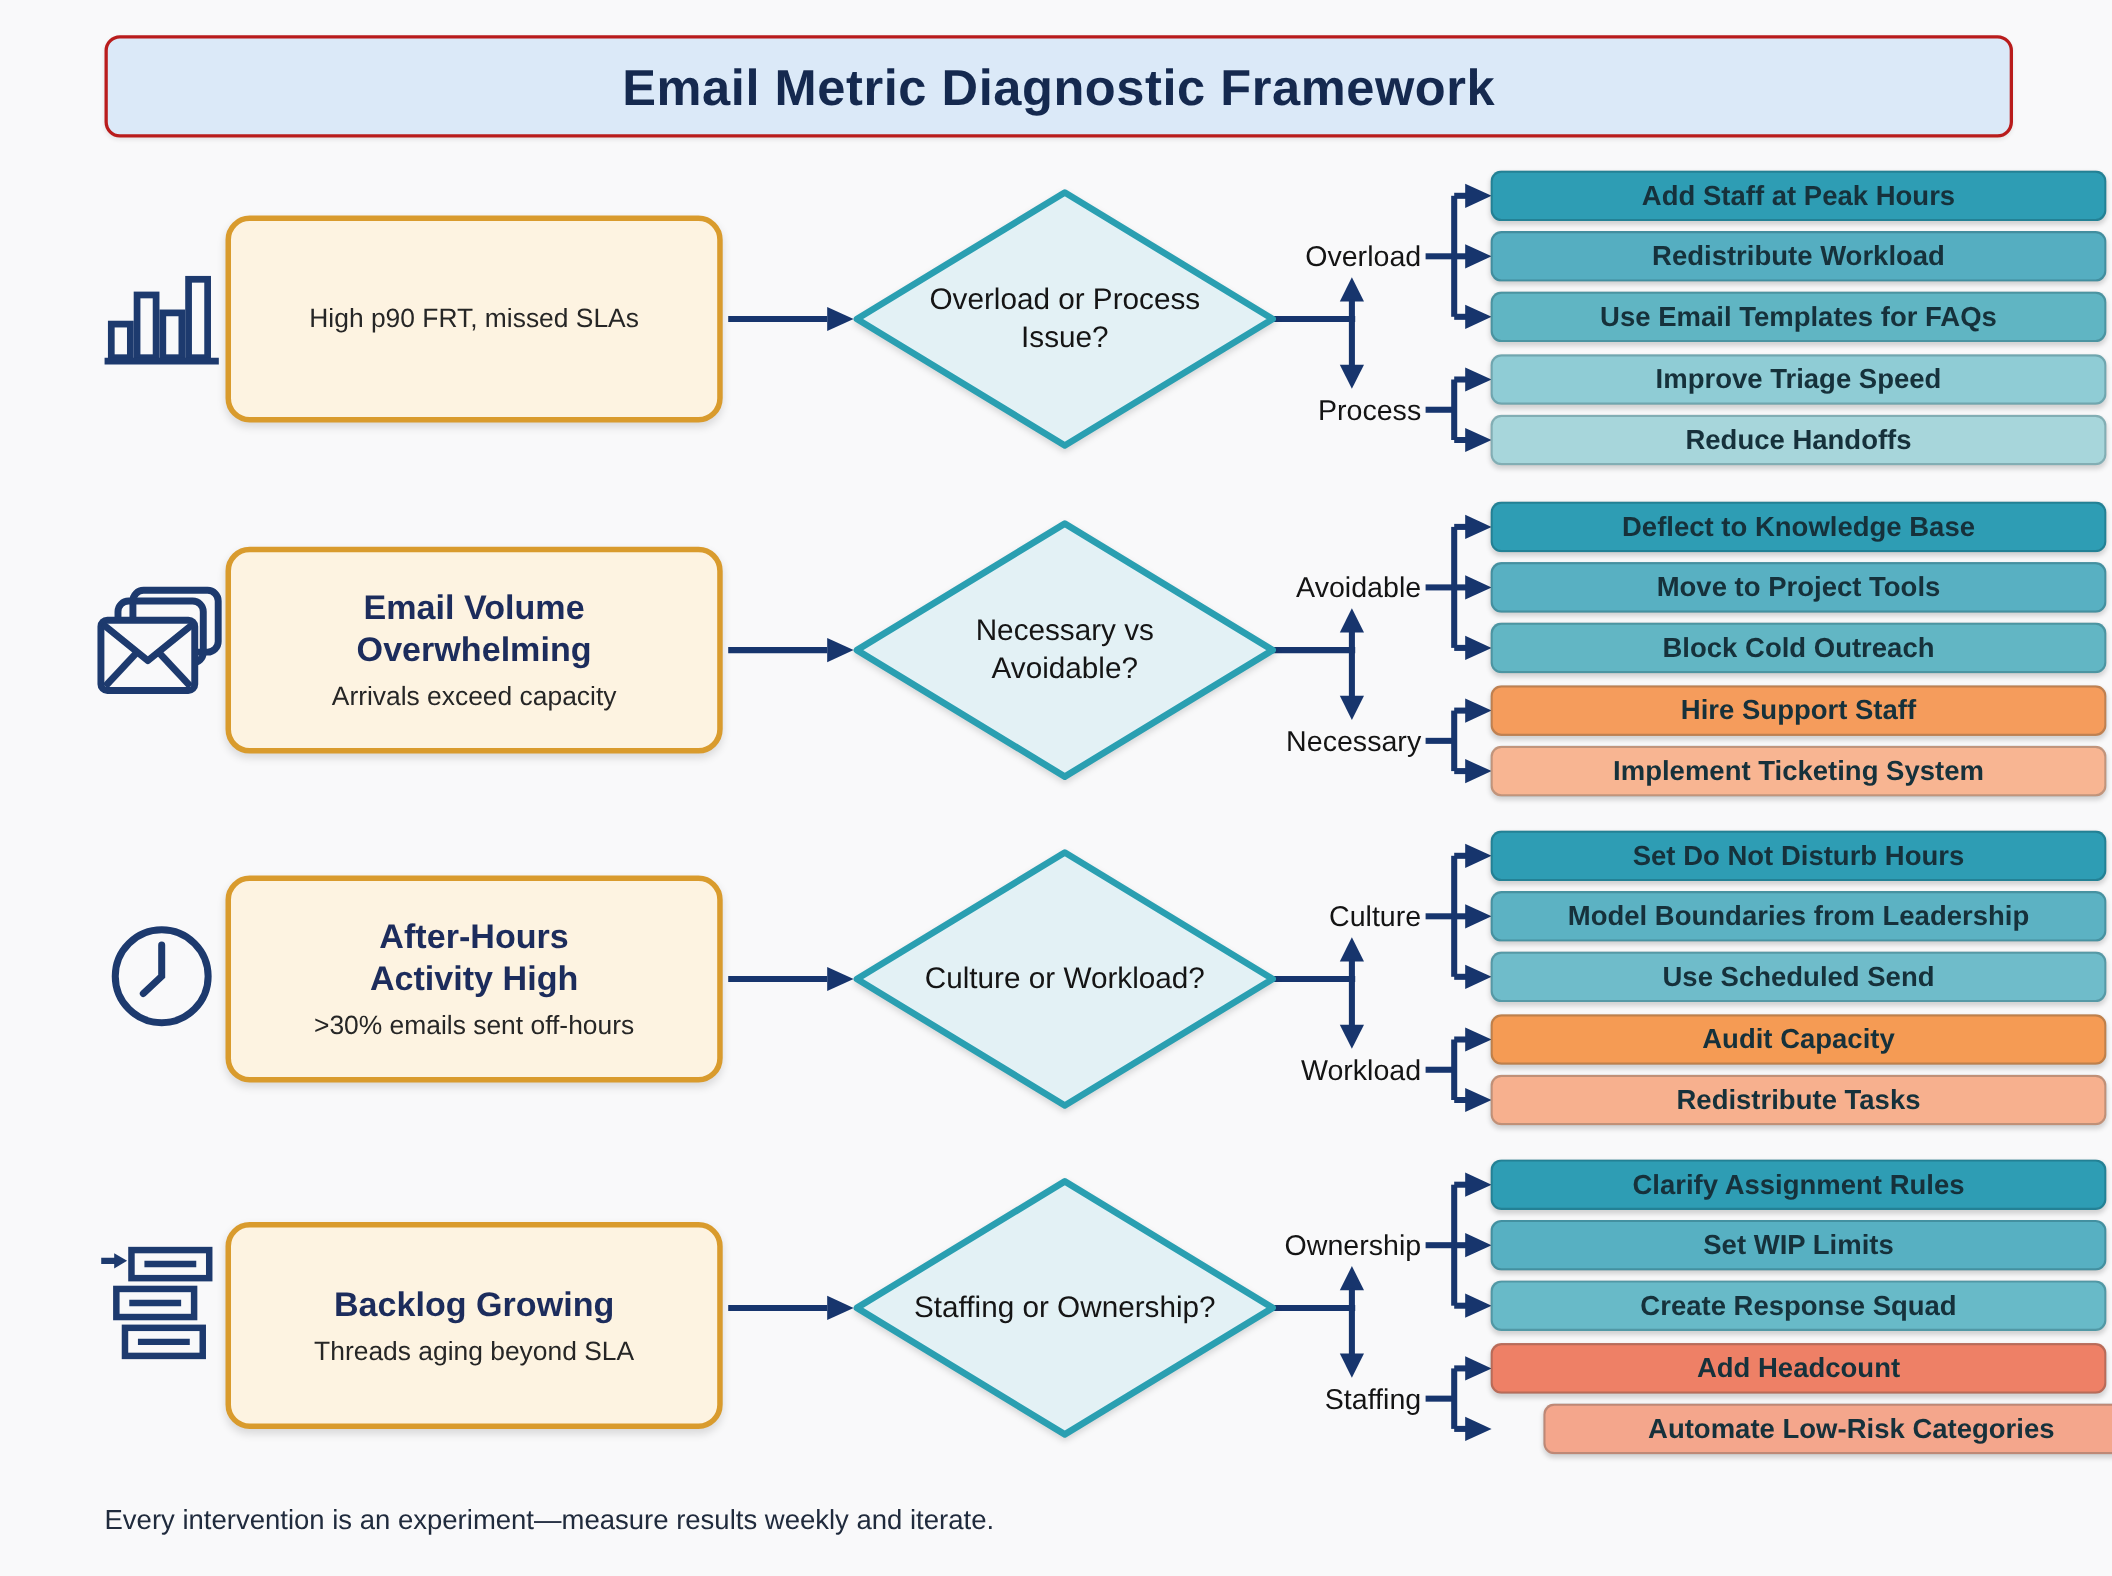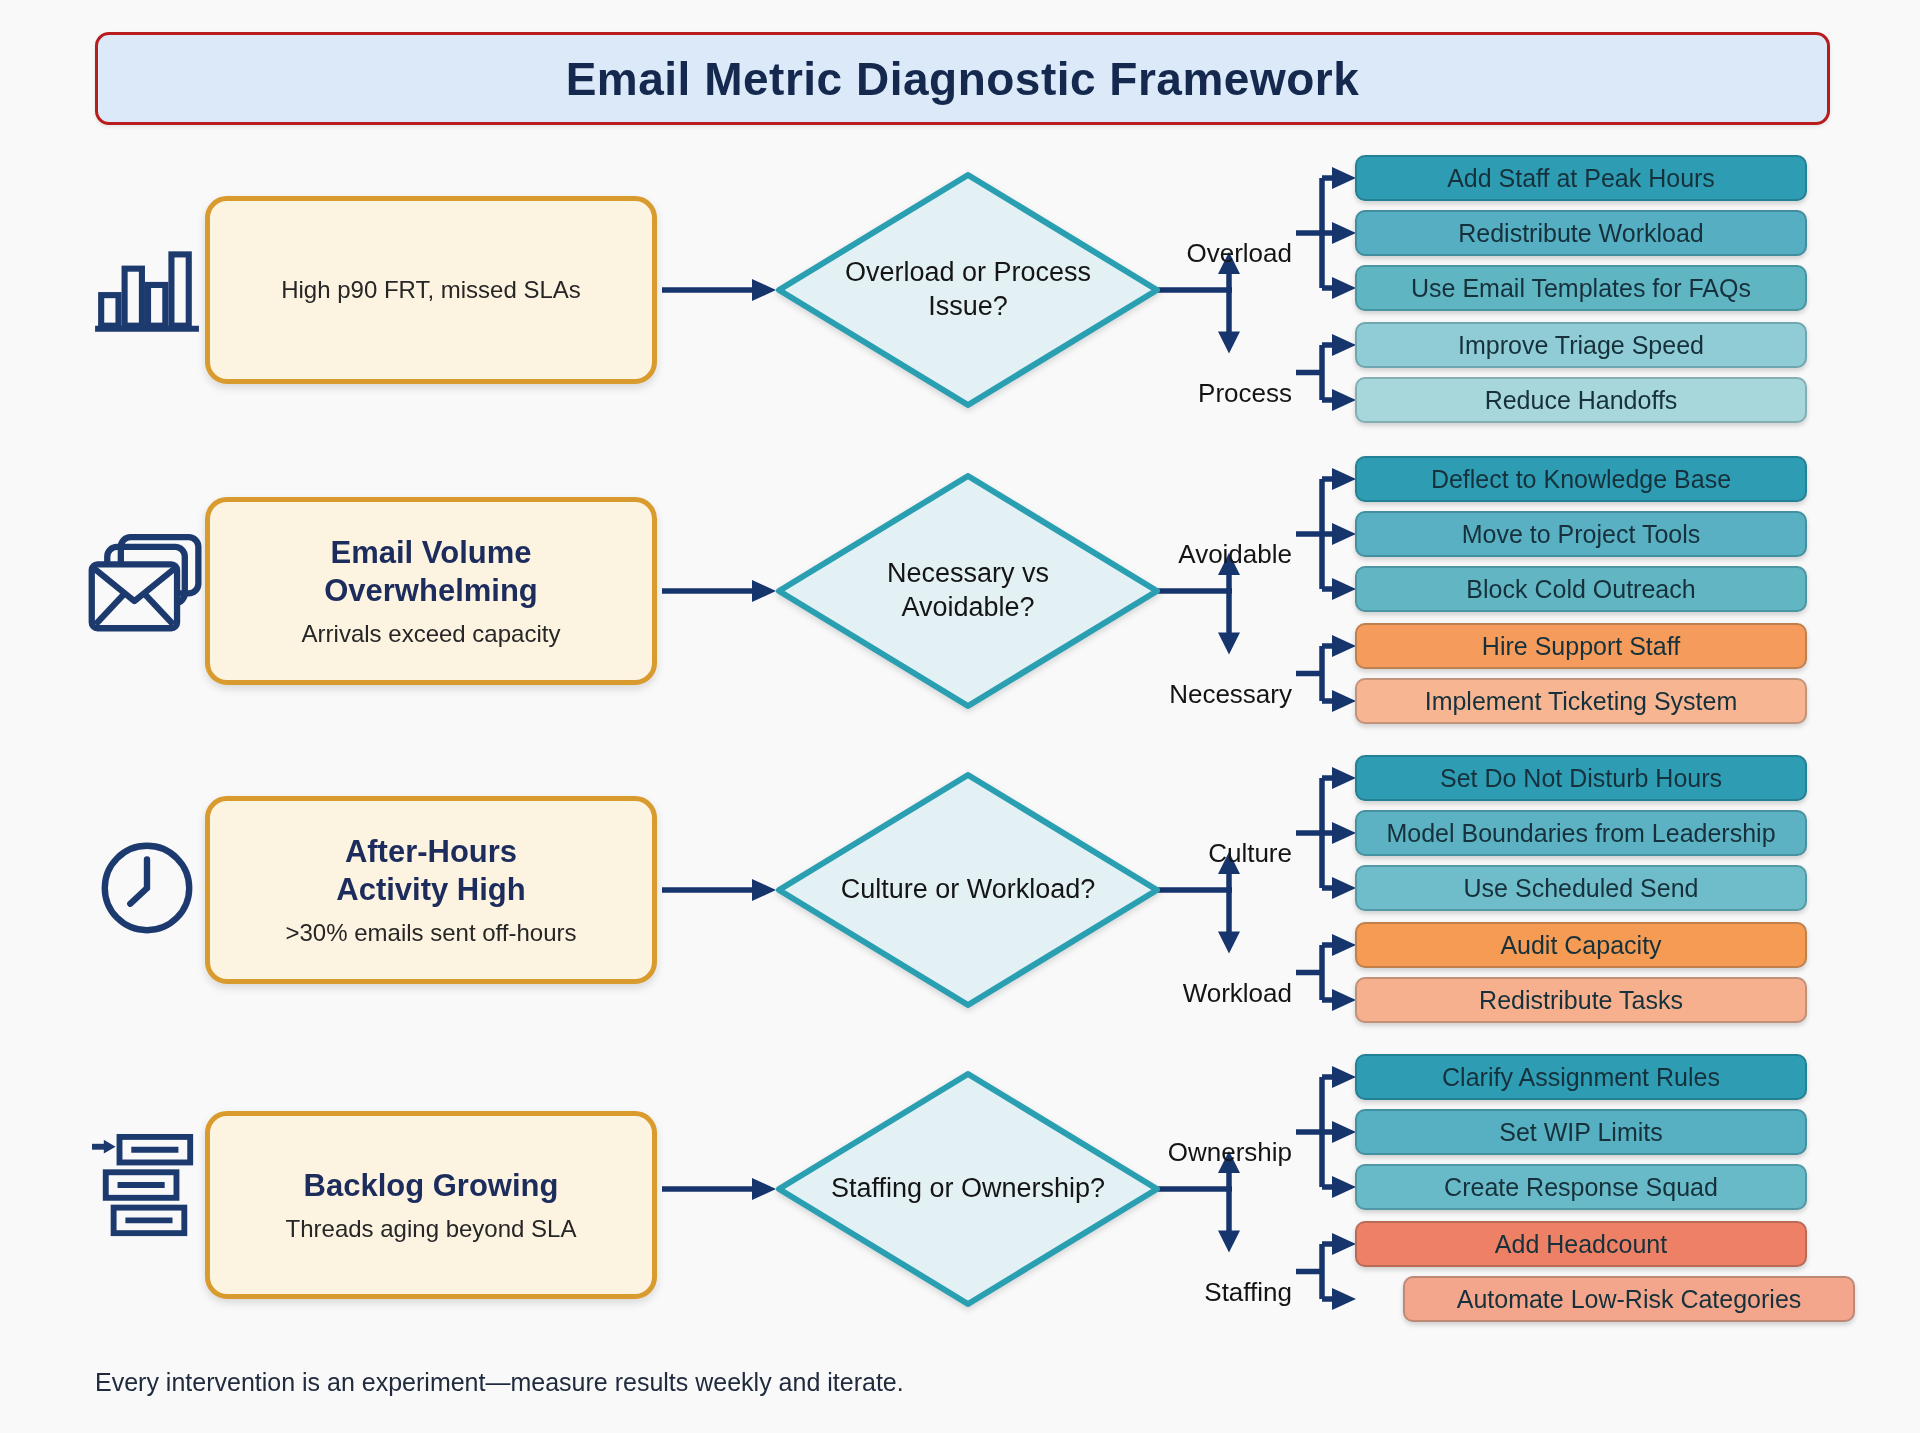--- a/index.html
+++ b/index.html
@@ -12,24 +12,24 @@
   .overlay{position:absolute;left:0;top:0;z-index:1;pointer-events:none;}
   .node{position:absolute;z-index:2;}
   .problem{width:452px;height:188px;background:#fdf3e1;border:5px solid #d99b2d;border-radius:22px;
            box-shadow:0 4px 8px rgba(0,0,0,.13);display:flex;flex-direction:column;align-items:center;
            justify-content:center;text-align:center;box-sizing:border-box;}
   .problem .pt{font-size:31px;font-weight:bold;color:#1c2c5c;line-height:1.22;max-width:270px;margin-bottom:10px;}
   .problem .ps{font-size:24px;color:#262626;max-width:410px;line-height:1.15;}
   .dia-svg{filter:drop-shadow(0 3px 3px rgba(0,0,0,.14));}
   .dtext{width:280px;height:96px;display:flex;align-items:center;justify-content:center;text-align:center;
          font-size:27px;color:#151515;line-height:1.25;}
-  .blabel{font-size:26px;color:#141414;white-space:nowrap;transform:translate(-100%,-50%);margin-top:20px;}
-  .action{width:452px;height:46px;border-radius:10px;display:flex;align-items:center;justify-content:center;
+  .blabel{font-size:26px;color:#141414;white-space:nowrap;transform:translate(-100%,-50%);}
+  .action{width:560px;height:46px;border-radius:10px;display:flex;align-items:center;justify-content:center;
           font-size:25px;color:#16313b;border:2px solid rgba(0,30,40,.22);box-sizing:border-box;
-          box-shadow:0 3px 5px rgba(0,0,0,.16);white-space:nowrap;}
+          box-shadow:0 3px 5px rgba(0,0,0,.16);white-space:nowrap;font-weight:bold;}
   .icon-wrap{transform:translate(-50%,-50%);}
   .footer{position:absolute;left:95px;top:1368px;font-size:25px;color:#202b3d;z-index:2;}
 </style>
 </head>
 <body>
 
 <div class="page">
   <div class="banner">
     <h1>Email Metric Diagnostic Framework</h1>
   </div>

